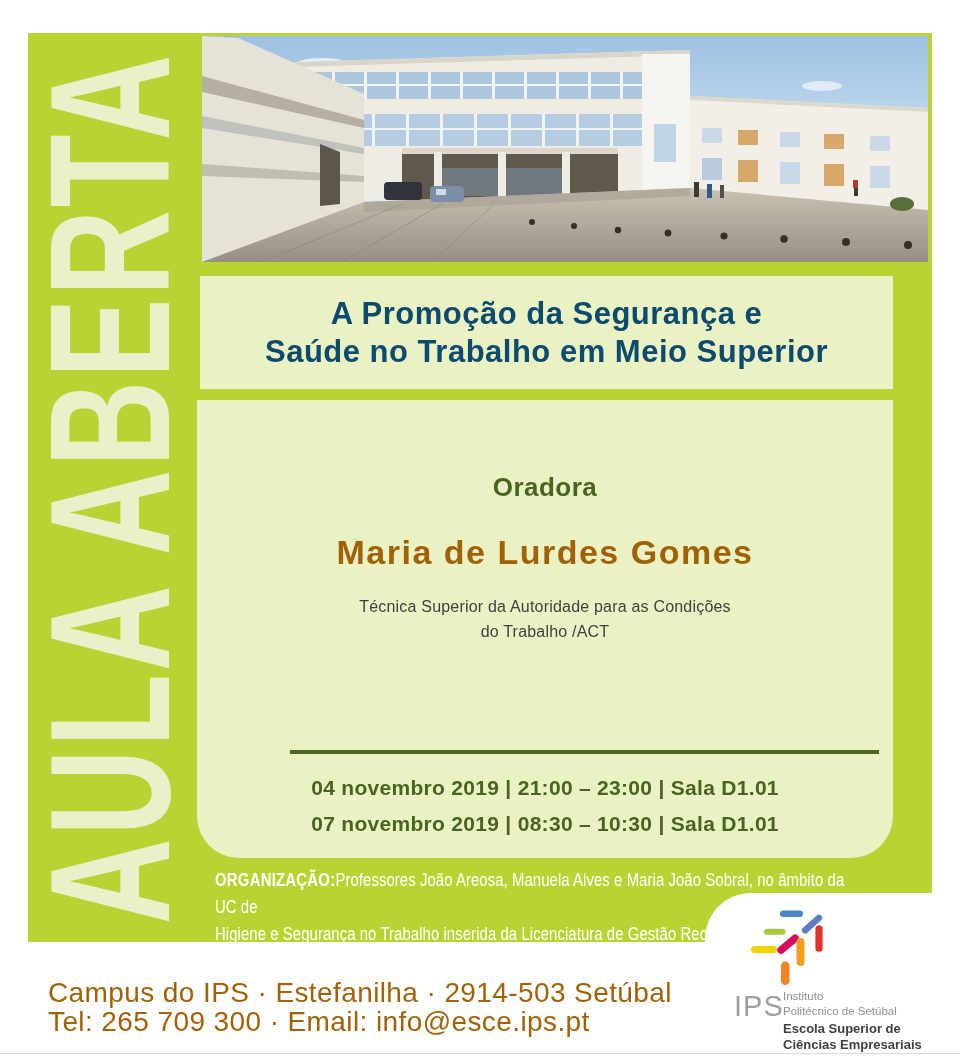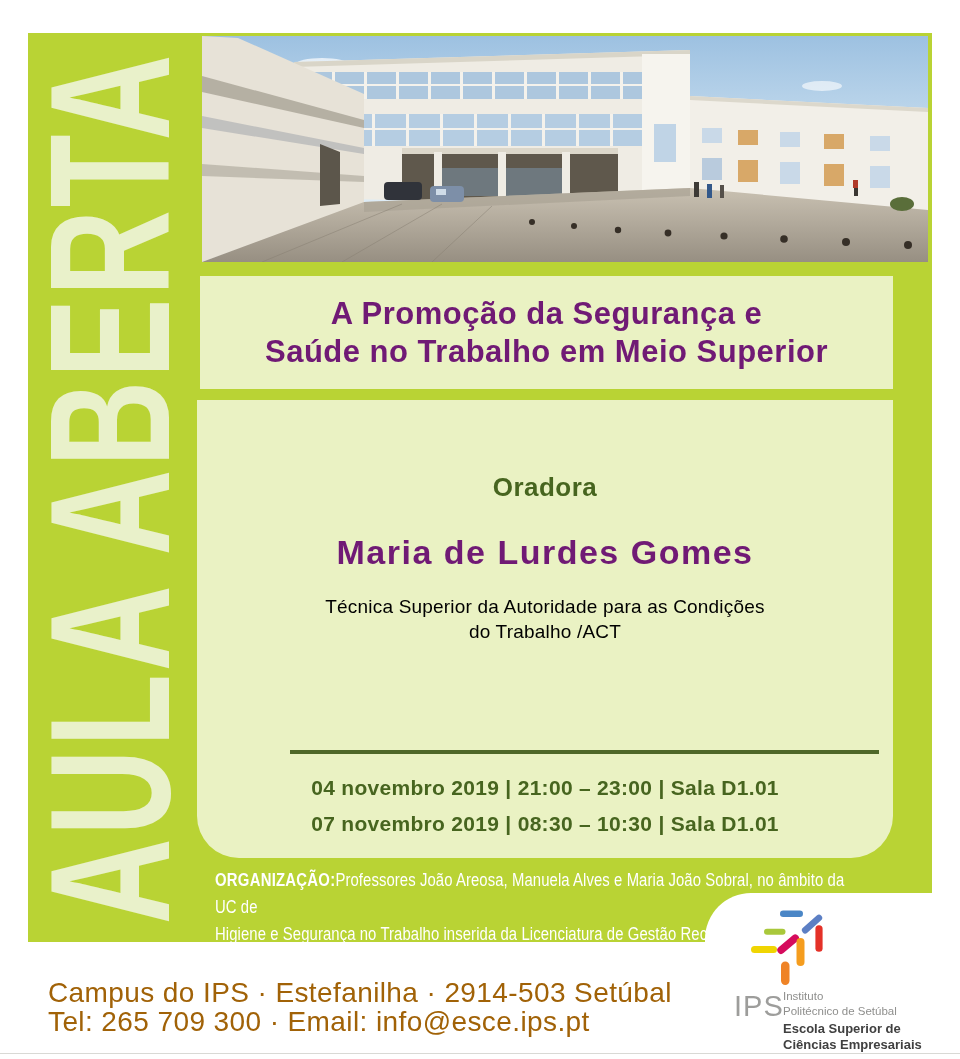--- a/index.html
+++ b/index.html
@@ -31,39 +31,39 @@
   }
 
   
   .title-box {
     position:absolute; left:172px; top:243px; width:693px; height:113px;
     background:#eaf2c3; display:flex; flex-direction:column;
     align-items:center; justify-content:center;
   }
   .title-line {
     font-size:31px; font-weight:700; letter-spacing:0.5px;
-    color:#701a75; line-height:38px; text-align:center;
+    color:#0c4a6e; line-height:38px; text-align:center;
   }
 
   
   .speaker-box {
     position:absolute; left:169px; top:367px; width:696px; height:458px;
     background:#eaf2c3; border-radius:0 0 42px 42px;
   }
   .speaker-heading {
     position:absolute; top:72px; left:0; width:100%; text-align:center;
     font-size:26px; font-weight:700; color:#47651f; letter-spacing:0.5px;
   }
   .speaker-name {
     position:absolute; top:133px; left:0; width:100%; text-align:center;
-    font-size:34px; font-weight:700; color:#701a75; letter-spacing:1.5px;
+    font-size:34px; font-weight:700; color:#a16207; letter-spacing:1.5px;
   }
   .speaker-role { position:absolute; top:194px; left:0; width:100%; text-align:center; }
   .speaker-role div {
-    font-size:19px; color:#000000; line-height:25px; letter-spacing:0.2px;
+    font-size:16px; color:#404040; line-height:25px; letter-spacing:0.2px;
   }
   .session-divider {
     position:absolute; top:350px; left:93px; width:589px; height:4px;
     background:#4f6829;
   }
   .session-row {
     position:absolute; left:0; width:100%; text-align:center;
     font-size:21px; font-weight:700; color:#47651f; letter-spacing:0.3px;
   }
   .session-row.s0 { top:376px; }

